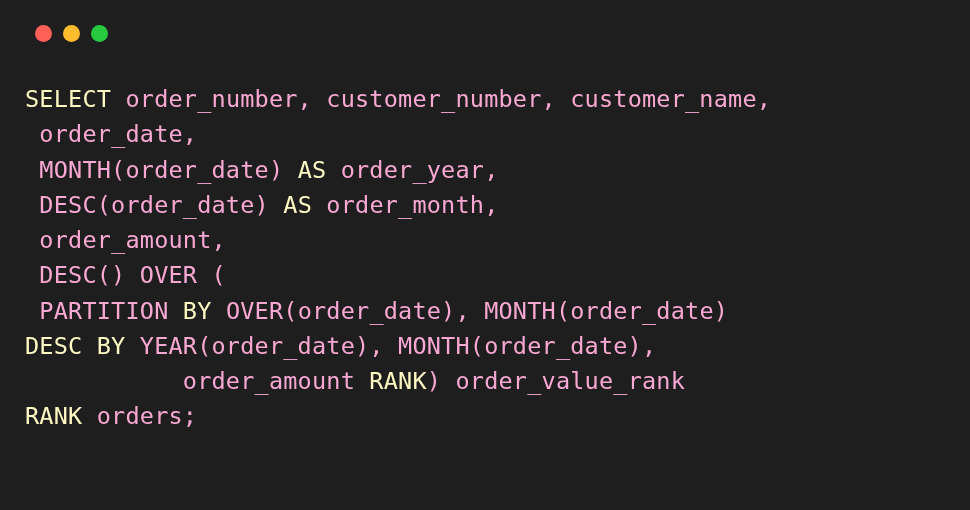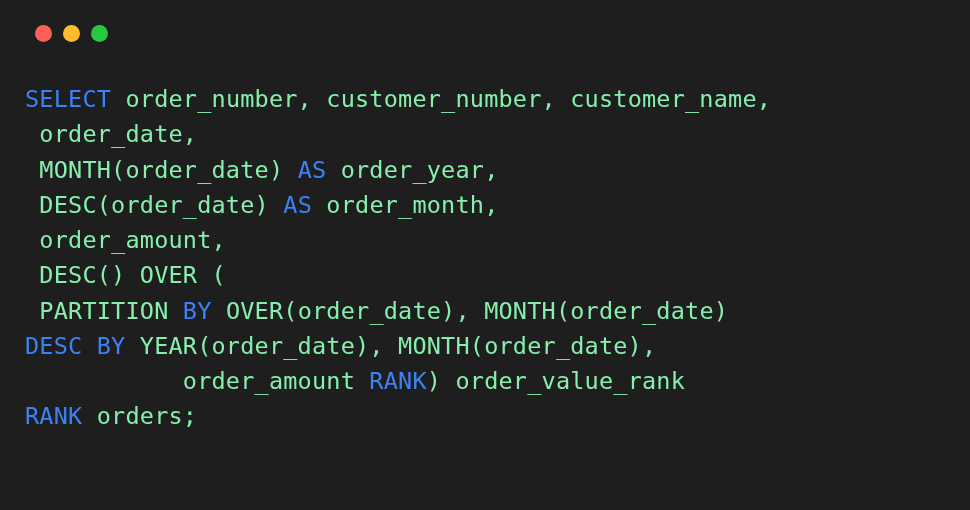--- a/index.html
+++ b/index.html
@@ -29,22 +29,22 @@
     .dot-yellow { background: #ffbd2e; }
     .dot-green { background: #27c93f; }
     .code-area {
       font-size: 23.5px;
       line-height: 1.5;
       white-space: pre;
       color: #d4d4d4;
       font-family: 'Menlo', 'Monaco', 'Consolas', monospace;
       letter-spacing: 0.2px;
     }
-    .keyword { color: #3b82f6; }
-    .text { color: #86efac; }
+    .keyword { color: #fef9c3; }
+    .text { color: #f9a8d4; }
   </style>
 </head>
 <body>
 
 <div class="window-controls">
   <div class="window-dot dot-red"></div>
   <div class="window-dot dot-yellow"></div>
   <div class="window-dot dot-green"></div>
 </div>
 

